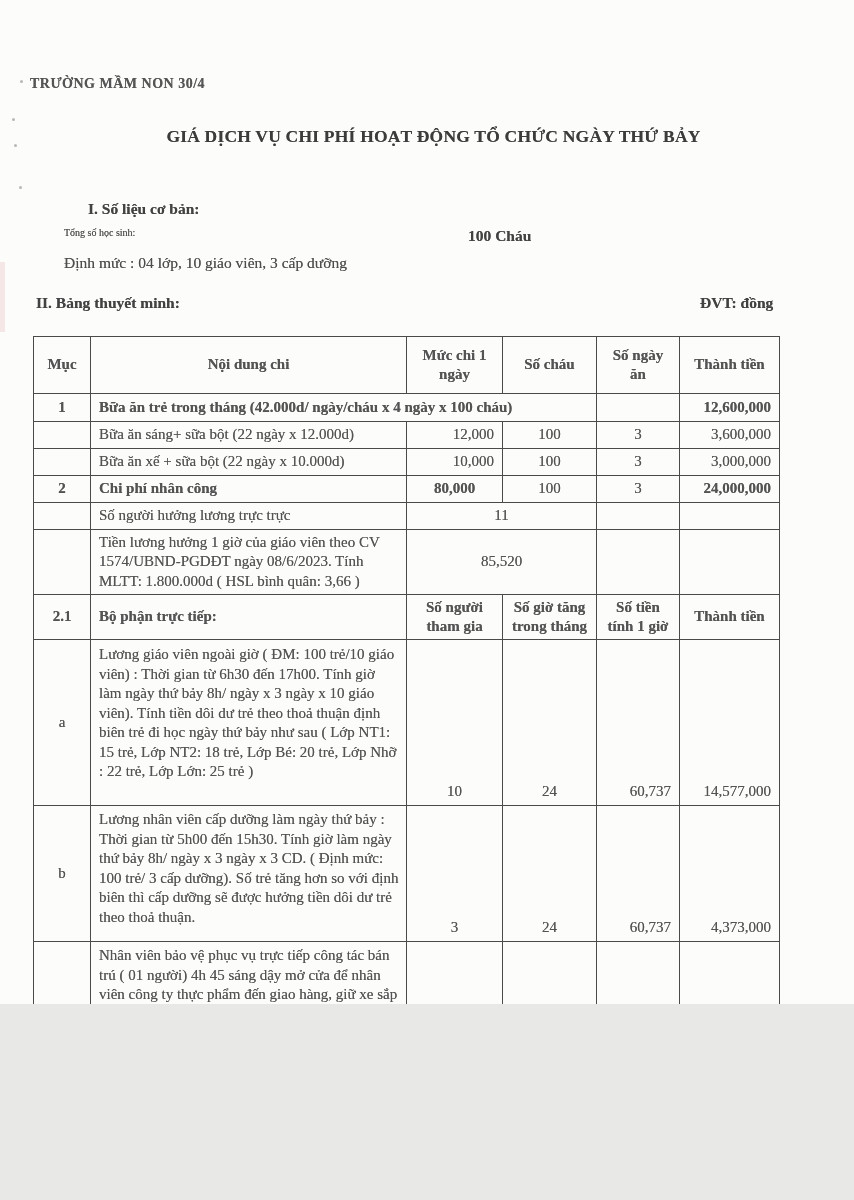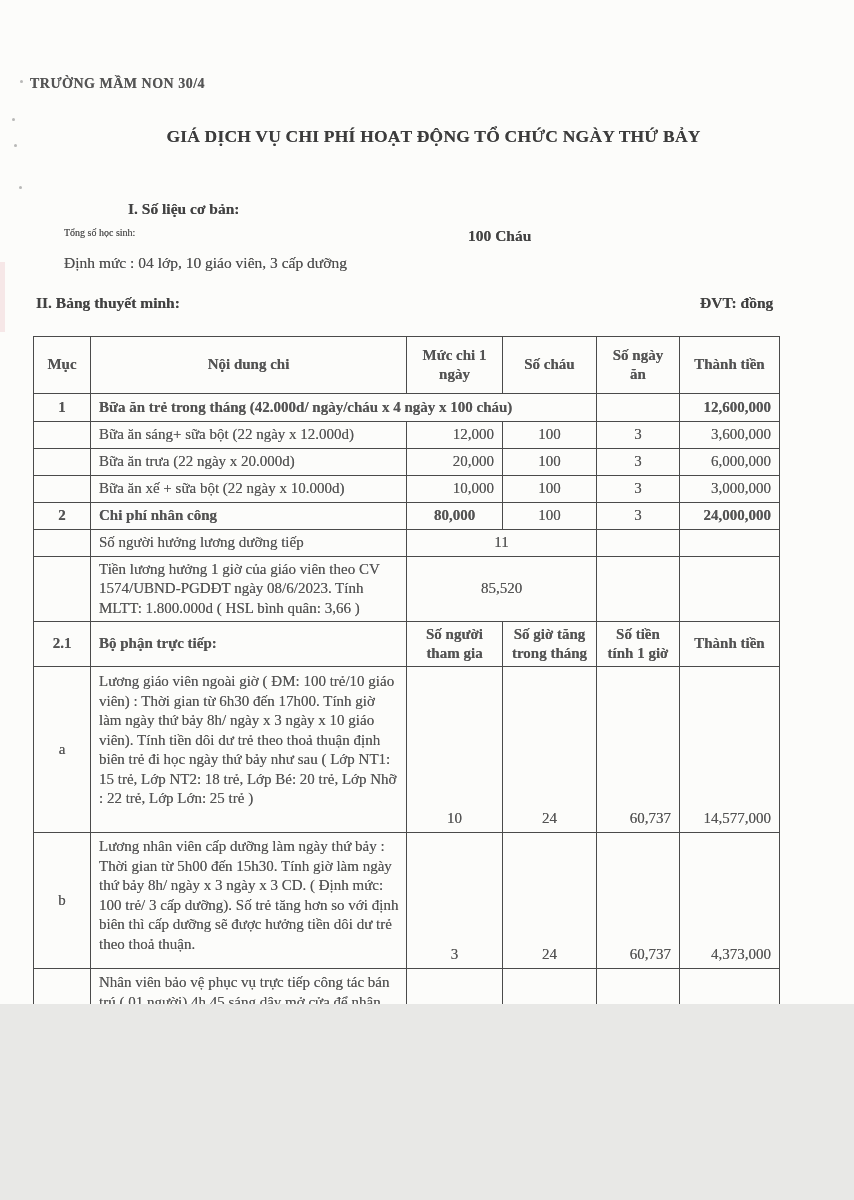--- a/index.html
+++ b/index.html
@@ -18,21 +18,21 @@
     font-size:14px; font-weight:bold; color:#555;
     letter-spacing:0.5px;
   }
   .doc-title {
     position:absolute; left:13px; right:0; top:124px;
     text-align:center; font-weight:bold; color:#3c3c3c;
     font-size:17.5px; line-height:24px; letter-spacing:0.2px;
   }
   .sec1-heading {
     position:absolute; left:88px; top:200px;
-    font-size:15.5px; font-weight:bold; color:#424242;margin-left:40px;
+    font-size:15.5px; font-weight:bold; color:#424242;
   }
   .sec1-line1-label { position:absolute; left:64px; top:227px; font-size:10px; }
   .sec1-line1-value { position:absolute; left:468px; top:227px; font-size:15.5px; font-weight:bold; color:#424242; }
   .sec1-line2 { position:absolute; left:64px; top:254px; font-size:15.5px; }
   .sec2-heading {
     position:absolute; left:36px; top:294px;
     font-size:15.5px; font-weight:bold; color:#424242;
   }
   .sec2-unit {
     position:absolute; left:700px; top:294px;
@@ -133,28 +133,20 @@
 
     <tr class="h-small">
       <td></td>
       <td class="content-cell">Bữa ăn sáng+ sữa bột (22 ngày x 12.000d)</td>
       <td class="tr num-faded">12,000</td>
       <td class="tc num-faded">100</td>
       <td class="tc num-faded">3</td>
       <td class="tr num-faded">3,600,000</td>
     </tr>
 
-    <tr class="h-small">
-      <td></td>
-      <td class="content-cell">Bữa ăn  trưa  (22 ngày x 20.000d)</td>
-      <td class="tr num-faded">20,000</td>
-      <td class="tc num-faded">100</td>
-      <td class="tc num-faded">3</td>
-      <td class="tr num-faded">6,000,000</td>
-    </tr>
 
     <tr class="h-small">
       <td></td>
       <td class="content-cell">Bữa ăn xế + sữa bột (22 ngày x 10.000d)</td>
       <td class="tr num-faded">10,000</td>
       <td class="tc num-faded">100</td>
       <td class="tc num-faded">3</td>
       <td class="tr num-faded">3,000,000</td>
     </tr>
 
@@ -162,21 +154,21 @@
       <td class="tc b">2</td>
       <td class="b content-cell">Chi phí nhân công</td>
       <td class="tc b">80,000</td>
       <td class="tc num-faded">100</td>
       <td class="tc num-faded">3</td>
       <td class="tr b">24,000,000</td>
     </tr>
 
     <tr class="h-small">
       <td></td>
-      <td class="content-cell">Số người hưởng lương dưỡng tiếp</td>
+      <td class="content-cell">Số người hưởng lương trực trực</td>
       <td class="tc num-faded" colspan="2">11</td>
       <td></td>
       <td></td>
     </tr>
 
     <tr class="h-r7">
       <td></td>
       <td class="content-cell">Tiền lương hưởng 1 giờ của giáo viên theo CV 1574/UBND-PGDĐT ngày 08/6/2023. Tính MLTT: 1.800.000d ( HSL bình quân: 3,66 )</td>
       <td class="tc num-faded" colspan="2">85,520</td>
       <td></td>

